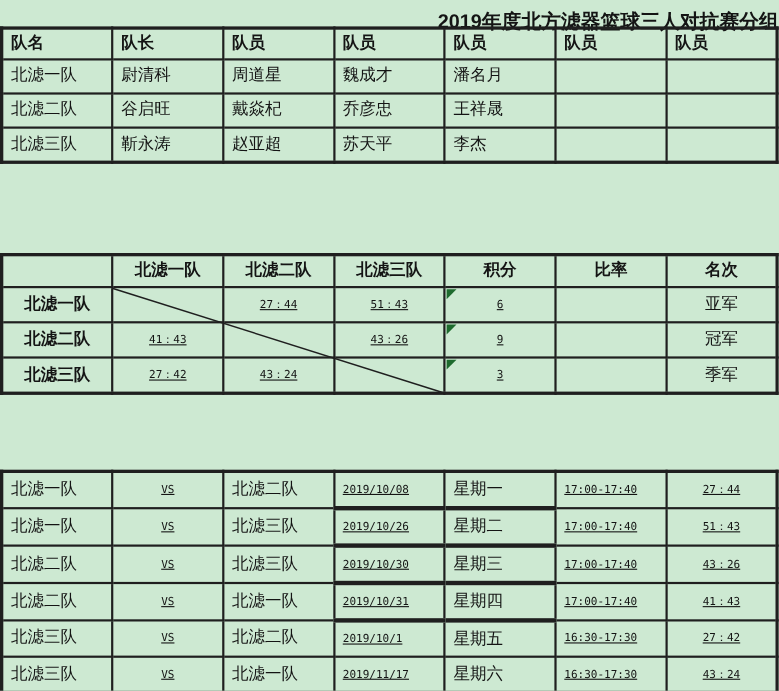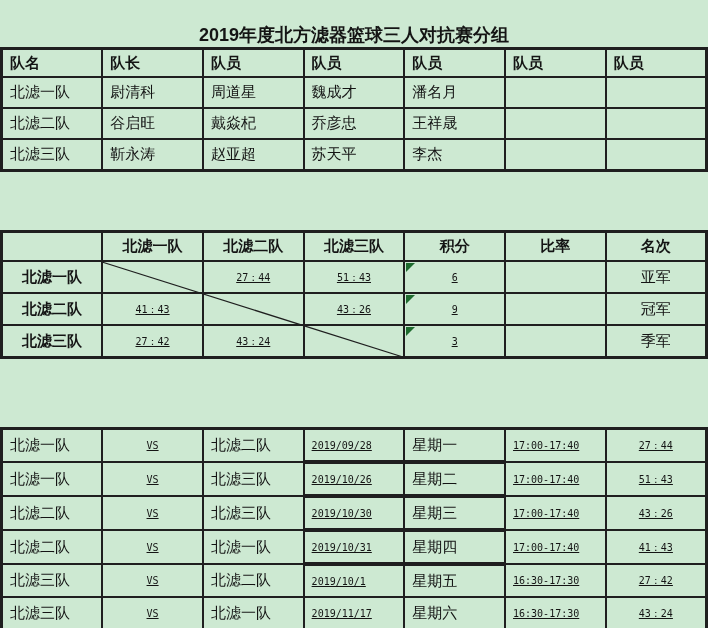--- a/index.html
+++ b/index.html
@@ -12,29 +12,29 @@
   body{background:var(--background);}
   .sheet{
     position:relative;width:708px;height:628px;overflow:hidden;
     background:var(--background);color:var(--text-color);
     font-family:"Liberation Sans",sans-serif;
   }
   .title{
     position:absolute;left:0;width:708px;text-align:center;
     font-weight:bold;font-size:18px;line-height:27px;
   }
-  #title-grouping{top:22px;}
+  #title-grouping{top:6px;text-align:right;}
   #title-standings{top:198px;}
   #title-schedule{top:399px;}
   table{
     position:absolute;left:0;width:708px;
     border-collapse:collapse;table-layout:fixed;
     border:3px solid var(--grid-color);
   }
-  #table-grouping{top:47px;}
+  #table-grouping{top:24px;}
   #table-standings{top:230px;}
   #table-schedule{top:427px;}
   td{
     border:2px solid var(--grid-color);
     font-size:15px;line-height:1.1;
     vertical-align:middle;overflow:hidden;white-space:nowrap;
     padding:0;
   }
   tr.hdr td{font-weight:bold;}
   #table-grouping tr.hdr td{height:26px;}
@@ -148,21 +148,21 @@
   </tbody>
     </table>
 
 
   <table id="table-schedule">
     <tbody>
         <tr>
       <td class="l">北滤一队</td>
       <td class="c m">VS</td>
       <td class="l">北滤二队</td>
-      <td class="l m tb">2019/09/28</td>
+      <td class="l m tb">2019/10/08</td>
       <td class="l tb">星期一</td>
       <td class="l m">17:00-17:40</td>
       <td class="c m">27：44</td>
     </tr>
     <tr>
       <td class="l">北滤一队</td>
       <td class="c m">VS</td>
       <td class="l">北滤三队</td>
       <td class="l m tb">2019/10/26</td>
       <td class="l tb">星期二</td>

